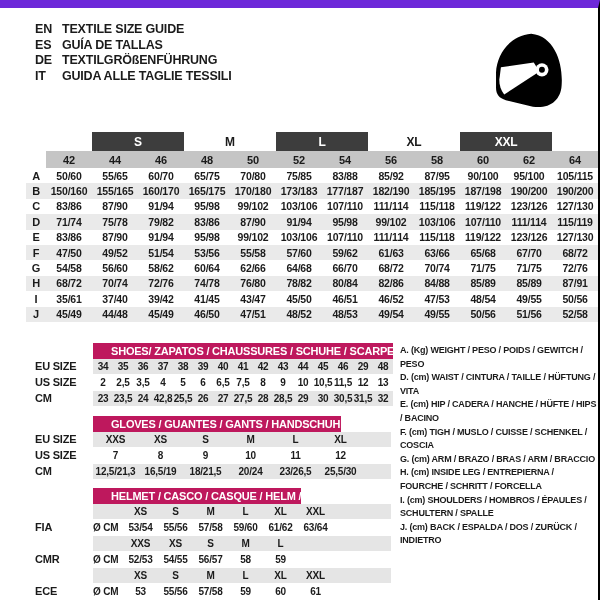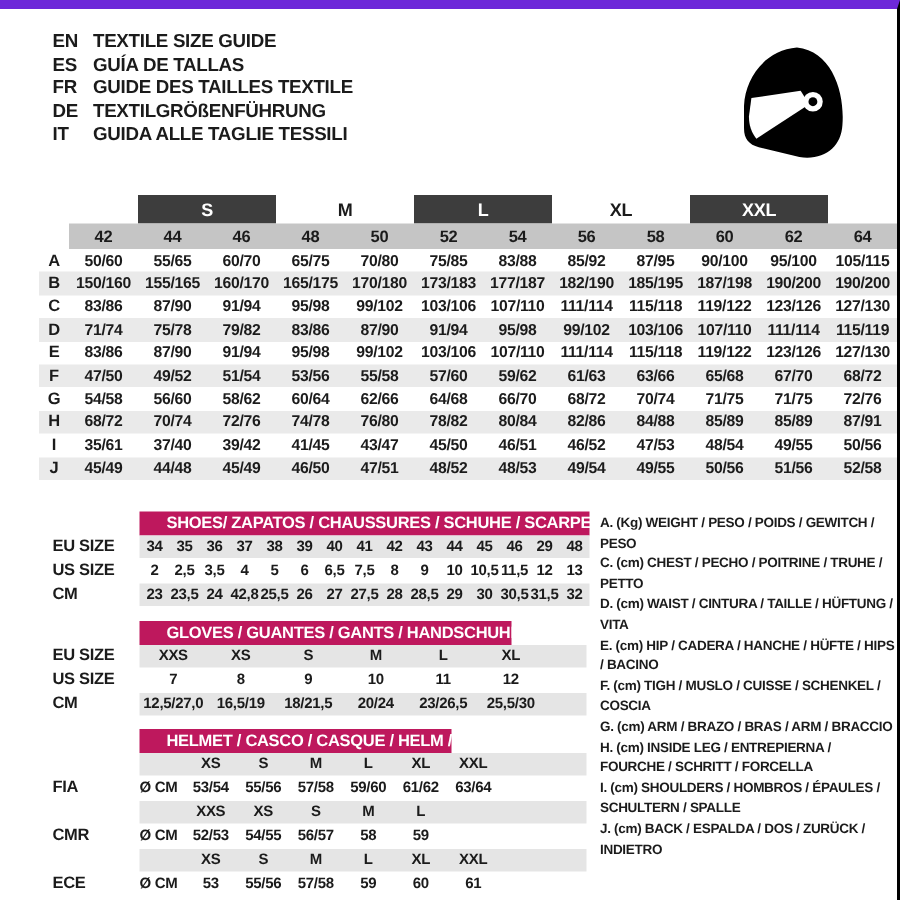--- a/index.html
+++ b/index.html
@@ -1,21 +1,21 @@
 <!DOCTYPE html>
 <html><head>
 <meta charset="utf-8">
 <style>
   *{margin:0;padding:0;box-sizing:border-box}
   html,body{background:#fff}
   .page{
     position:relative;width:600px;height:600px;background:#fff;overflow:hidden;
     font-family:"Liberation Sans",sans-serif;font-weight:700;color:#1b1b1b;
     letter-spacing:-0.2px;
-    border-top:6px solid #6d28d9;border-right:2px solid #000;
+    border-top:8px solid #6d28d9;border-right:2px solid #000;
   }
   
   .titles{position:absolute;left:35px;top:14px}
   .lang-row{display:flex;font-size:12.5px;line-height:15.6px;white-space:nowrap}
   .lang-code{width:27px}
   
   .helmet-icon{position:absolute;left:487px;top:16px;width:82px;height:90px}
   
   .main-table{position:absolute;left:26px;top:124px;width:572px;border-collapse:collapse;table-layout:fixed;text-align:center}
   .main-table td{padding:0;white-space:nowrap;font-size:10.5px;height:15.4px}
@@ -54,24 +54,20 @@
   <div class="titles" id="titles">
       <div class="lang-row">
      <span class="lang-code">EN</span>
      <span class="lang-text">TEXTILE SIZE GUIDE</span>
    </div>
       <div class="lang-row">
      <span class="lang-code">ES</span>
      <span class="lang-text">GUÍA DE TALLAS</span>
    </div>
       <div class="lang-row">
-     <span class="lang-code">FR</span>
-     <span class="lang-text">GUIDE DES TAILLES TEXTILE</span>
-   </div>
-      <div class="lang-row">
      <span class="lang-code">DE</span>
      <span class="lang-text">TEXTILGRÖßENFÜHRUNG</span>
    </div>
       <div class="lang-row">
      <span class="lang-code">IT</span>
      <span class="lang-text">GUIDA ALLE TAGLIE TESSILI</span>
    </div>
     </div>
 
   <svg class="helmet-icon" viewBox="0 0 100 100" aria-hidden="true">
@@ -369,21 +365,21 @@
             <span class="cell" style="width:45px">8</span>
             <span class="cell" style="width:45px">9</span>
             <span class="cell" style="width:45px">10</span>
             <span class="cell" style="width:45px">11</span>
             <span class="cell" style="width:45px">12</span>
           </div>
    </div>
         <div class="sub-row">
      <div class="row-label">CM</div>
      <div class="row-cells gray">
-            <span class="cell" style="width:45px">12,5/27,0</span>
+            <span class="cell" style="width:45px">12,5/21,3</span>
             <span class="cell" style="width:45px">16,5/19</span>
             <span class="cell" style="width:45px">18/21,5</span>
             <span class="cell" style="width:45px">20/24</span>
             <span class="cell" style="width:45px">23/26,5</span>
             <span class="cell" style="width:45px">25,5/30</span>
           </div>
    </div>
       </div>
   </div>
 
@@ -462,21 +458,20 @@
             <span class="cell" style="width:35px">59</span>
             <span class="cell" style="width:35px">60</span>
             <span class="cell" style="width:35px">61</span>
           </div>
    </div>
       </div>
   </div>
 
   <div class="legend" id="legend">
       <div class="legend-item">A. (Kg) WEIGHT / PESO / POIDS / GEWITCH / PESO</div>
-      <div class="legend-item">C. (cm) CHEST / PECHO / POITRINE / TRUHE / PETTO</div>
       <div class="legend-item">D. (cm) WAIST / CINTURA / TAILLE / HÜFTUNG / VITA</div>
       <div class="legend-item">E. (cm) HIP / CADERA / HANCHE / HÜFTE / HIPS /  BACINO</div>
       <div class="legend-item">F.  (cm) TIGH / MUSLO / CUISSE / SCHENKEL / COSCIA</div>
       <div class="legend-item">G. (cm) ARM  / BRAZO / BRAS / ARM / BRACCIO</div>
       <div class="legend-item">H. (cm) INSIDE LEG / ENTREPIERNA / FOURCHE / SCHRITT / FORCELLA</div>
       <div class="legend-item">I.  (cm) SHOULDERS / HOMBROS / ÉPAULES / SCHULTERN / SPALLE</div>
       <div class="legend-item">J. (cm) BACK / ESPALDA / DOS / ZURÜCK / INDIETRO</div>
     </div>
 
 </div>

